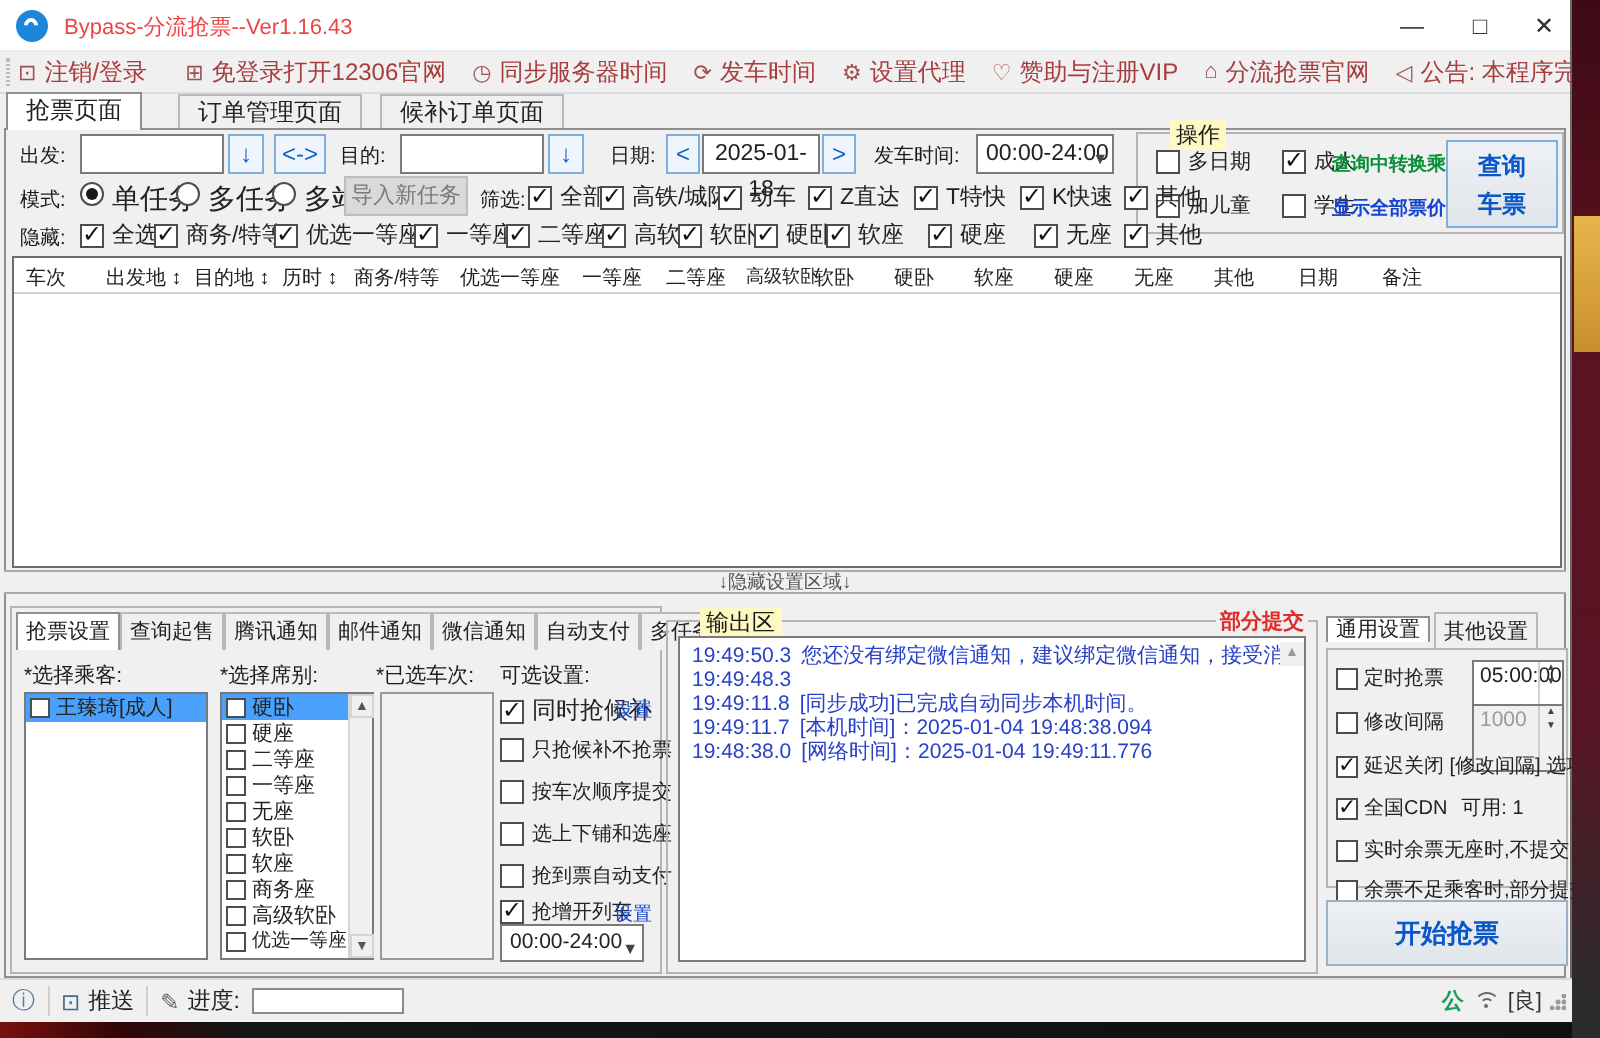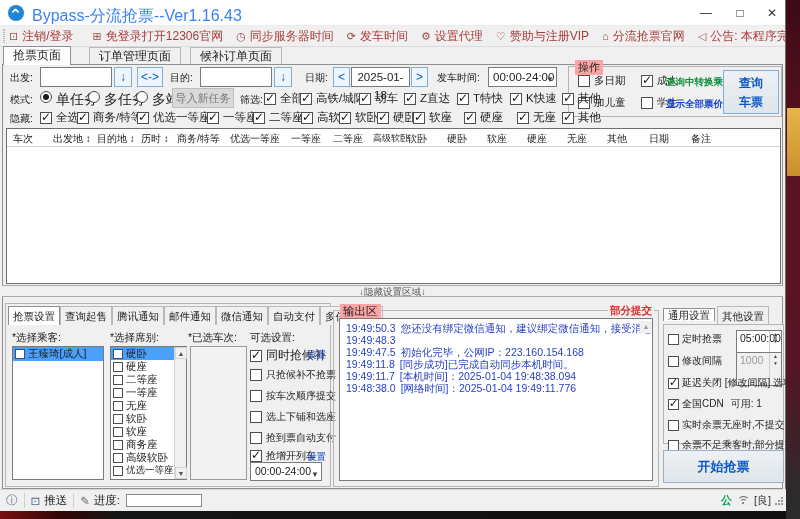--- a/index.html
+++ b/index.html
@@ -4,21 +4,21 @@
 <style>
 *{box-sizing:border-box;margin:0;padding:0}
 html,body{width:800px;height:519px;overflow:hidden}
 body{position:relative;font-family:"Liberation Sans","DejaVu Sans",sans-serif;background:#0e0e0e;font-size:12px;color:#222}
 .abs{position:absolute}
 .win{position:absolute;left:0;top:0;width:786px;height:511px;background:#f0f0f0;border-right:1px solid #6b6b6b}
 
 .titlebar{position:absolute;left:0;top:0;width:785px;height:26px;background:#fff;border-bottom:1px solid #ececec}
 .applogo{position:absolute;left:8px;top:5px;width:16px;height:16px;border-radius:50%;background:#1d86d8}
 .applogo i{position:absolute;left:4px;top:4px;width:7px;height:7px;border:2px solid #fff;border-right-color:transparent;border-bottom-color:transparent;border-radius:50%;transform:rotate(45deg)}
-.apptitle{position:absolute;left:32px;top:6px;font-size:16px;color:#3b82f6}
+.apptitle{position:absolute;left:32px;top:6px;font-size:11px;color:#ef4444}
 .wbtn{position:absolute;top:0;width:32px;height:26px;text-align:center;line-height:26px;font-size:12px;color:#333}
 
 .toolbar{position:absolute;left:0;top:26px;width:785px;height:21px;background:#f0f0f0;border-bottom:1px solid #dcdcdc;display:flex;align-items:center}
 .tgrip{width:5px;height:14px;border-left:1px dotted #b9b9b9;border-right:1px dotted #b9b9b9;margin:0 4px 0 3px}
 .titem{display:flex;align-items:center;gap:4px;color:#a83d3d;font-size:12px;margin-right:13px;white-space:nowrap}
 .titem .ticon{color:#a05050;font-size:11px}
 .tdiv{width:1px;height:14px;background:#cfcfcf;margin:0 9px 0 -3px}
 
 .ptab{position:absolute;top:47px;height:18px;padding:0 9px;line-height:17px;font-size:12px;background:#f0f0f0;border:1px solid #b9b9b9;border-bottom:none;color:#222}
 .ptab.active{background:#fff;height:19px;top:46px;z-index:3;border-color:#8f8f8f}
@@ -32,21 +32,21 @@
 
 .cb{position:absolute;display:flex;align-items:center;gap:4px;font-size:11.5px;white-space:nowrap}
 .cb .bx{width:12px;height:12px;background:#fff;border:1px solid #4d4d4d;position:relative;flex:none}
 .cb.on .bx::after{content:"✓";position:absolute;left:0px;top:-3px;font-size:12px;font-weight:bold;color:#111}
 .cb .lb{font-weight:normal;font-style:normal}
 .rd{position:absolute;display:flex;align-items:flex-start;gap:4px;font-size:14px;white-space:nowrap}
 .rd .ci{width:12px;height:12px;border:1px solid #4d4d4d;border-radius:50%;background:#fff;position:relative;flex:none}
 .rd.sel .ci::after{content:"";position:absolute;left:2px;top:2px;width:6px;height:6px;border-radius:50%;background:#1a1a1a}
 
 .gbox{position:absolute;border:1px solid #b5b5b5}
-.gtitle{position:absolute;top:-7px;left:6px;background:#fca5a5;padding:0 3px;font-size:11px;color:#1a1a1a}
+.gtitle{position:absolute;top:-7px;left:16px;background:#fef9c3;padding:0 3px;font-size:11px;color:#1a1a1a}
 .link{font-size:9.5px;white-space:nowrap;cursor:pointer}
 
 .grid{position:absolute;left:6px;top:128px;width:775px;height:156px;background:#fff;border:1px solid #6e6e6e}
 .ghead{position:absolute;left:0;top:0;width:100%;height:18px;border-bottom:1px solid #d0d0d0;background:#fff}
 .gh{position:absolute;top:3px;font-size:10px;color:#222;white-space:nowrap}
 
 .splitter{position:absolute;left:2px;top:285px;width:781px;height:12px;background:#f0f0f0;border-top:1px solid #ababab;border-bottom:1px solid #ababab;text-align:center;font-size:9.5px;color:#555;line-height:11px}
 
 .stab{height:19px;padding:0 4px;line-height:18px;font-size:10.5px;background:#f0f0f0;border:1px solid #b9b9b9;border-bottom:none;white-space:nowrap}
 .stab.active{background:#fff;border-color:#8f8f8f;position:relative;z-index:2}
@@ -419,24 +419,20 @@
     <span class="link" style="position:absolute;top:-7px;right:4px;background:#f0f0f0;padding:0 2px;color:#e02b2b;font-size:10.5px;font-weight:bold">部分提交</span>
     <div style="position:absolute;left:5px;top:7px;width:314px;height:163px;background:#fff;border:1px solid #7a7a7a;padding:4px 0 0 6px;overflow:hidden">
       <div class="logline">
           <span>19:49:50.3</span>
           <span>您还没有绑定微信通知，建议绑定微信通知，接受消息。</span>
         </div>
       <div class="logline">
           <span>19:49:48.3</span>
         </div>
       <div class="logline">
-          <span>19:49:47.5</span>
-          <span>初始化完毕，公网IP：223.160.154.168</span>
-        </div>
-      <div class="logline">
           <span>19:49:11.8</span>
           <span>[同步成功]已完成自动同步本机时间。</span>
         </div>
       <div class="logline">
           <span>19:49:11.7</span>
           <span>[本机时间]：2025-01-04 19:48:38.094</span>
         </div>
       <div class="logline">
           <span>19:48:38.0</span>
           <span>[网络时间]：2025-01-04 19:49:11.776</span>

